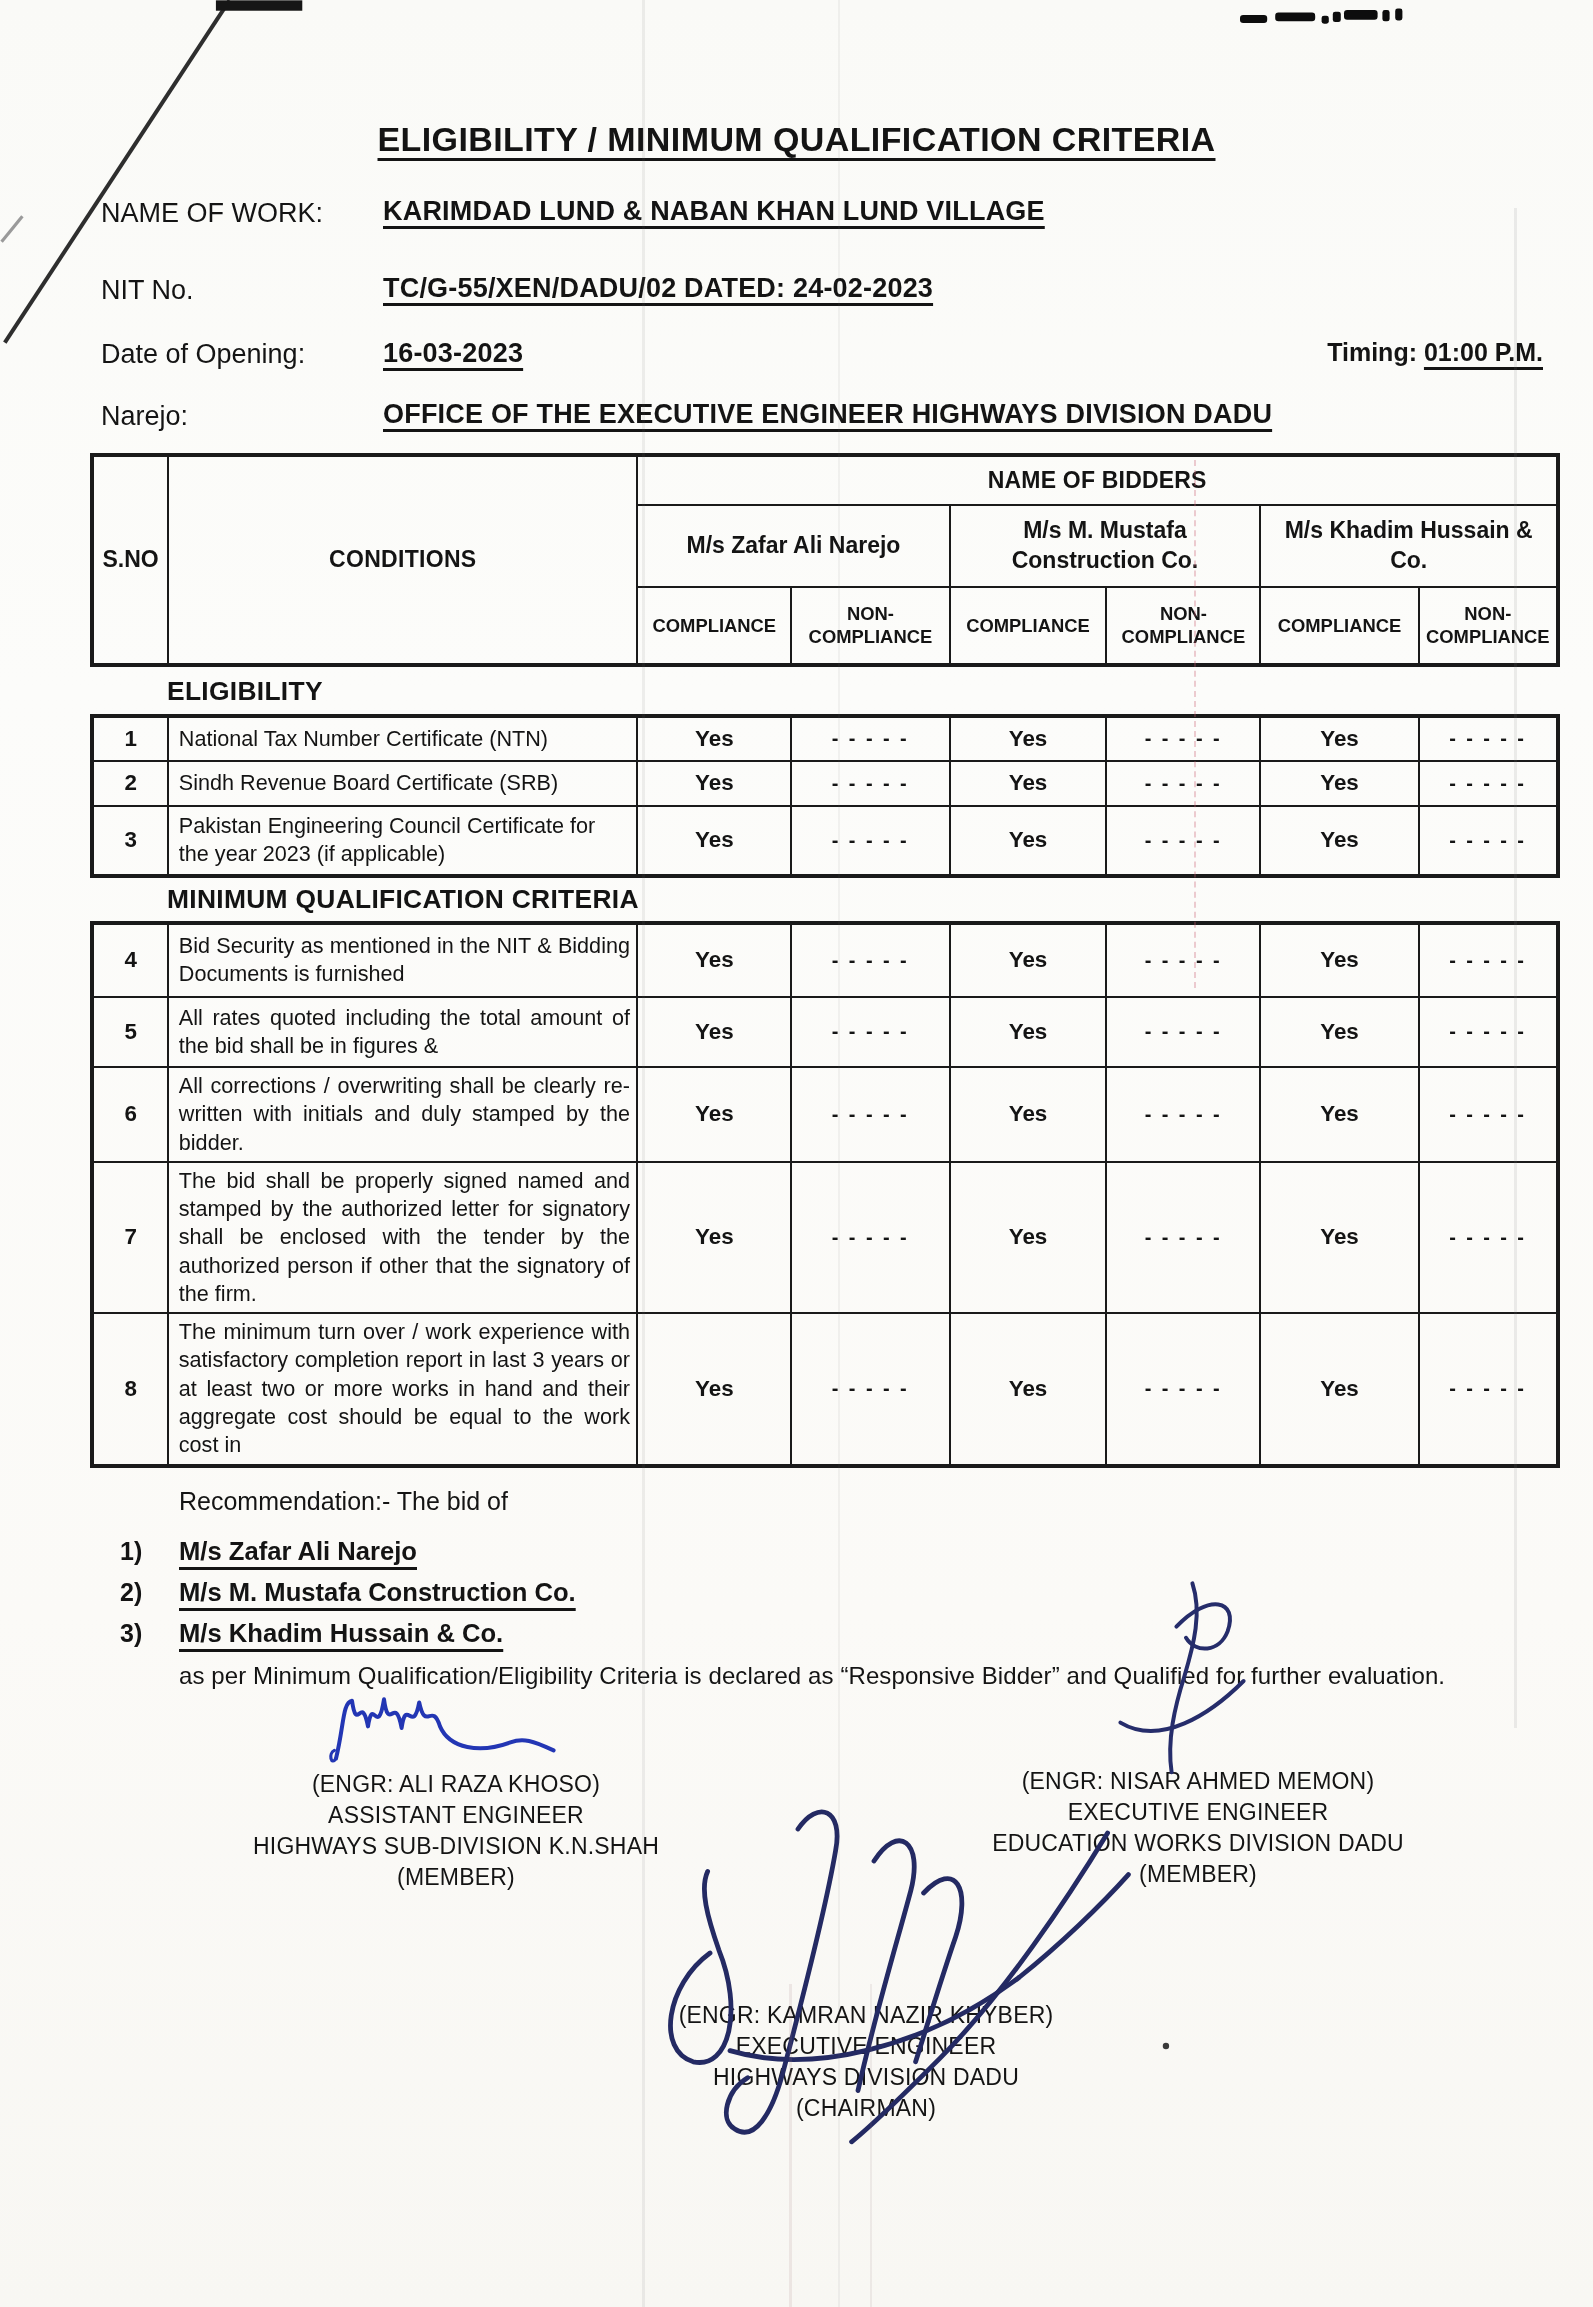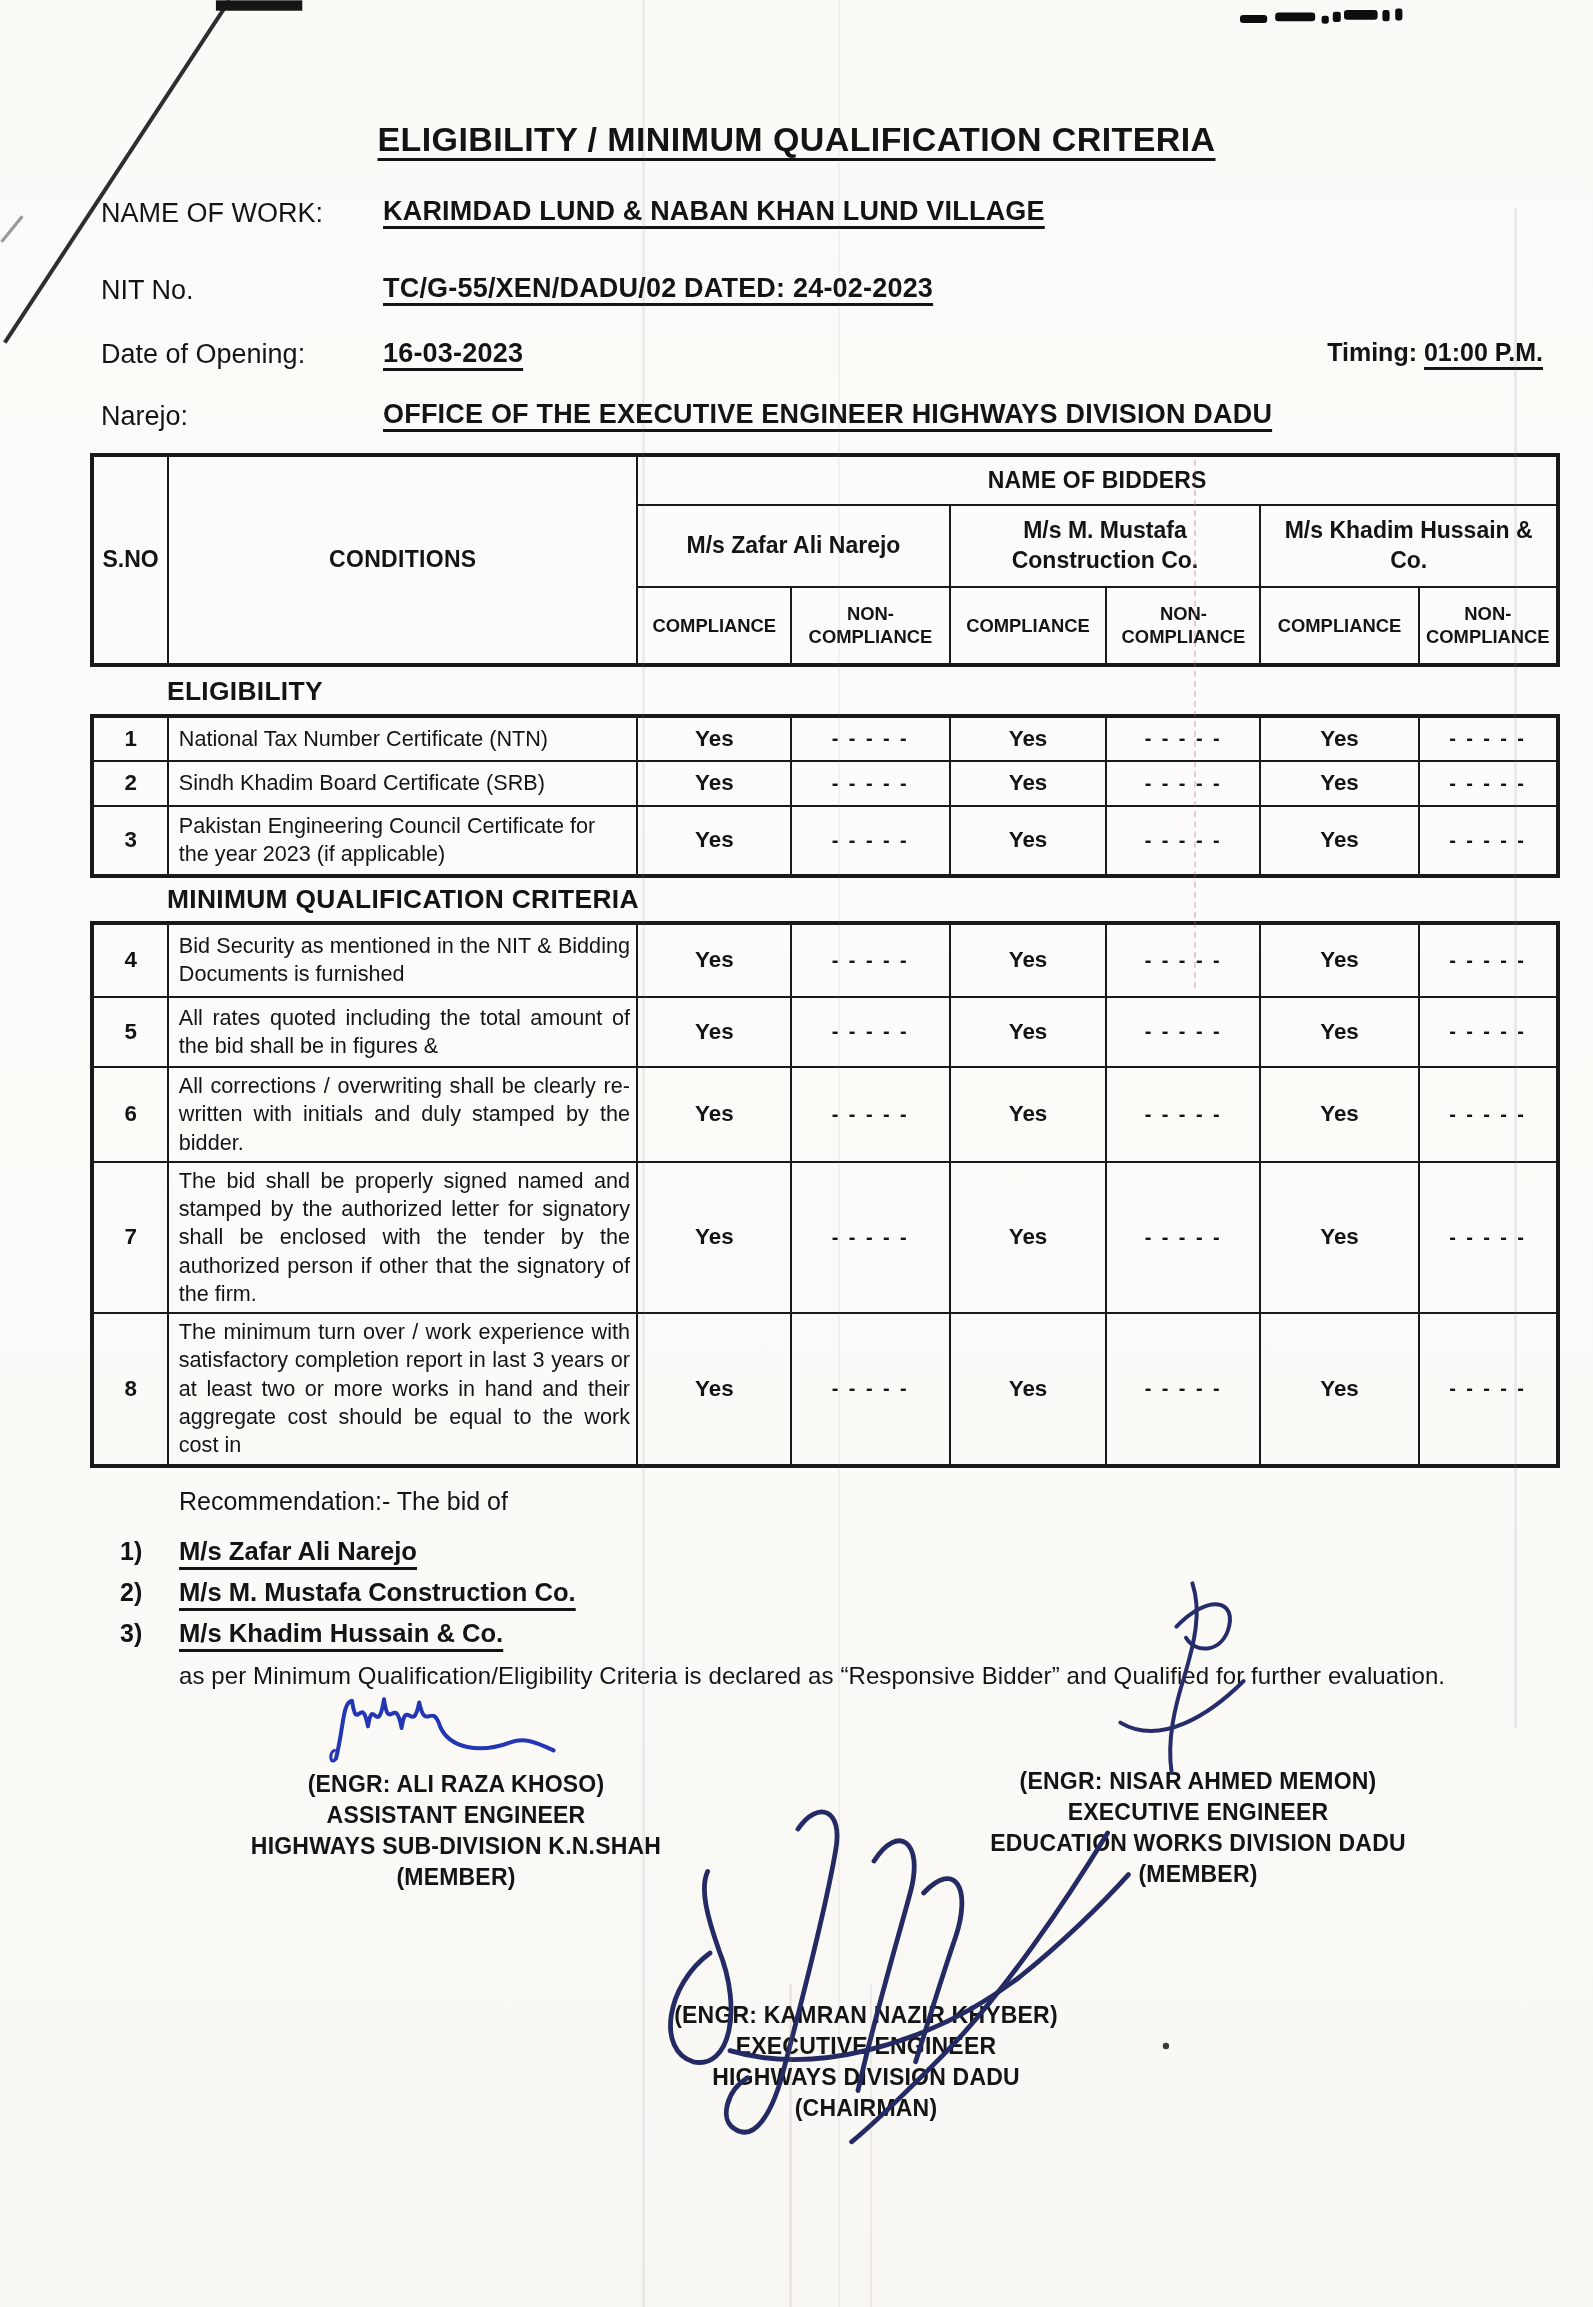--- a/index.html
+++ b/index.html
@@ -50,21 +50,21 @@
   .c-val{text-align:center;font-size:22.4px;font-weight:600;}
   .c-dash{text-align:center;font-size:20px;font-weight:bold;letter-spacing:2.4px;white-space:nowrap;}
 
   .reco{margin:19px 0 0 179px;font-size:25px;}
   .biblist{margin-top:21px;}
   .bibitem{display:flex;align-items:baseline;padding-left:120px;margin-bottom:12px;}
   .bibnum{flex:none;width:59px;font-size:25px;font-weight:bold;}
   .bibname{font-size:25.6px;font-weight:bold;text-decoration:underline;text-decoration-thickness:3.2px;text-underline-offset:7.2px;}
   .conclusion{margin:14.4px 32px 0 179px;font-size:24px;letter-spacing:0.1px;}
 
-  .sigblock{position:absolute;z-index:2;text-align:center;font-weight:bold;font-size:23px;line-height:31px;letter-spacing:0.2px;}
+  .sigblock{position:absolute;z-index:2;text-align:center;font-weight:normal;font-size:23px;line-height:31px;letter-spacing:0.2px;}
   #sb-left{left:200px;top:1769px;width:512px;}
   #sb-right{left:934px;top:1766px;width:528px;}
   #sb-chair{left:618px;top:2000px;width:496px;}
   .sigsvg{position:absolute;z-index:3;pointer-events:none;}
   #sig-left{left:320px;top:1680px;}
   #sig-right{left:1074px;top:1577px;}
   #sig-chair{left:634px;top:1785px;}
   #frag-topright{position:absolute;left:1240px;top:1.6px;z-index:5;}
 </style>
 </head>
@@ -184,21 +184,21 @@
           <td class="c-cond">National Tax Number Certificate (NTN)</td>
           <td class="c-val">Yes</td>
           <td class="c-dash">- - - - -</td>
           <td class="c-val">Yes</td>
           <td class="c-dash">- - - - -</td>
           <td class="c-val">Yes</td>
           <td class="c-dash">- - - - -</td>
         </tr>
         <tr style="height:45px">
           <td class="c-sno">2</td>
-          <td class="c-cond">Sindh Khadim Board Certificate (SRB)</td>
+          <td class="c-cond">Sindh Revenue Board Certificate (SRB)</td>
           <td class="c-val">Yes</td>
           <td class="c-dash">- - - - -</td>
           <td class="c-val">Yes</td>
           <td class="c-dash">- - - - -</td>
           <td class="c-val">Yes</td>
           <td class="c-dash">- - - - -</td>
         </tr>
         <tr style="height:70px">
           <td class="c-sno">3</td>
           <td class="c-cond">Pakistan Engineering Council Certificate for the year 2023 (if applicable)</td>

